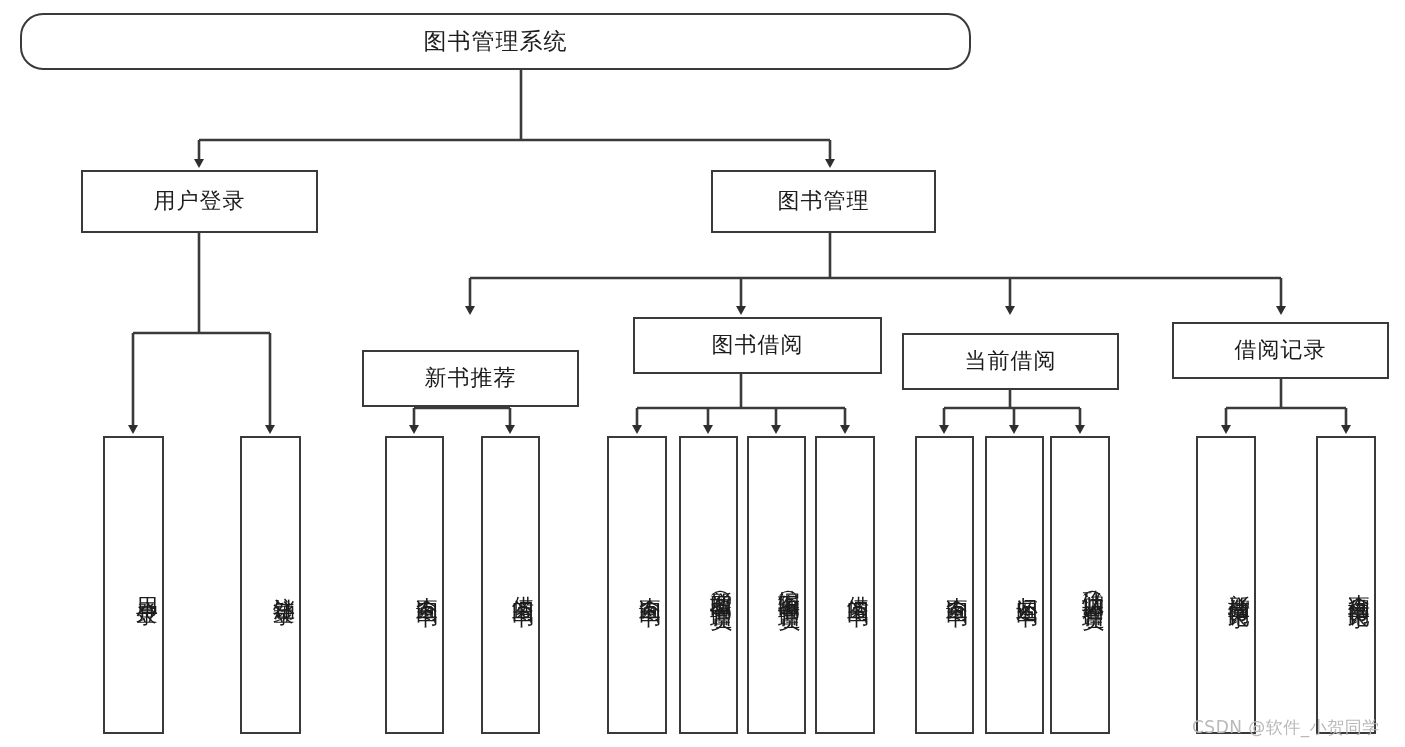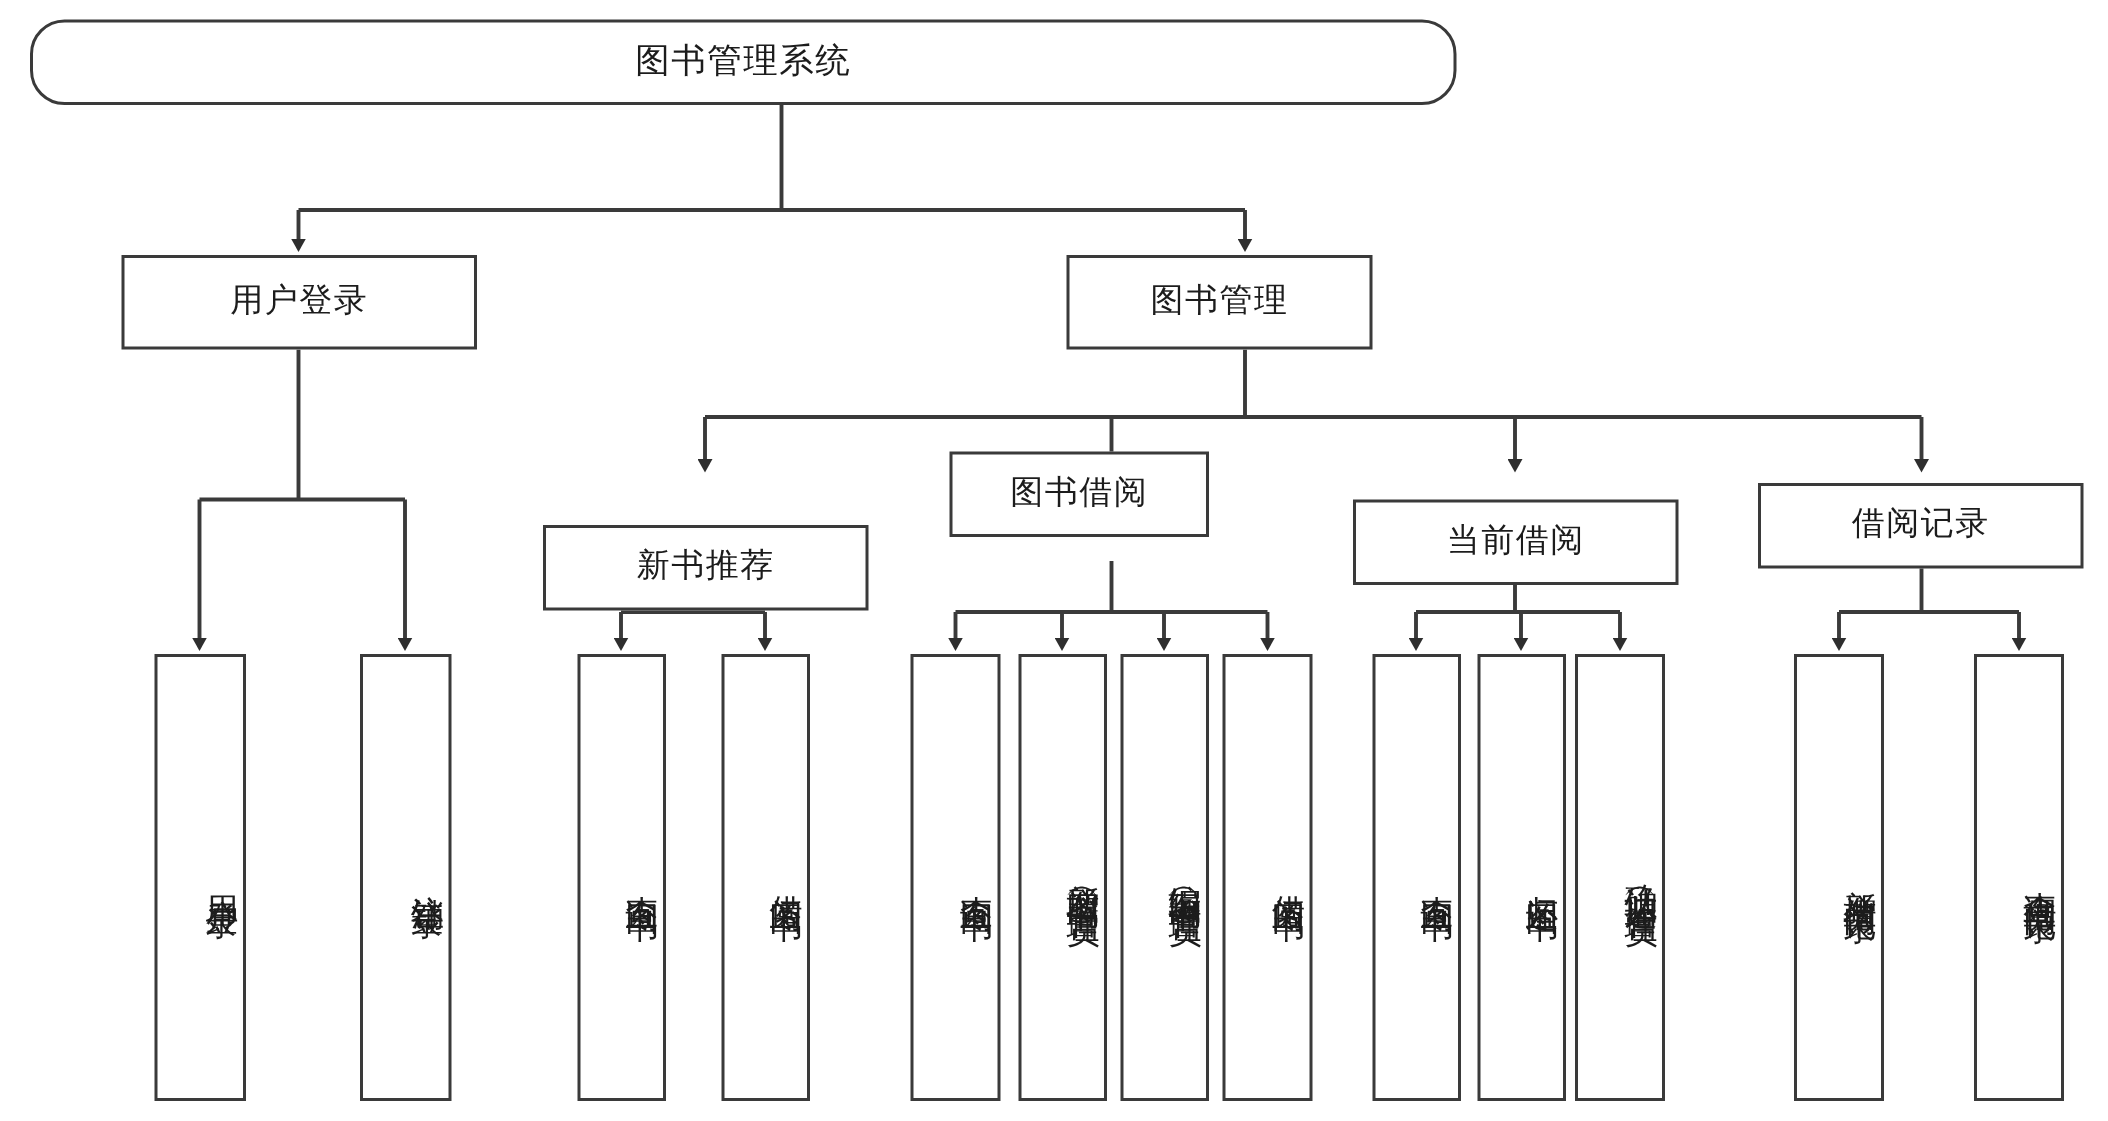--- a/index.html
+++ b/index.html
@@ -119,28 +119,28 @@
     </g>
   </svg>
 
   <div class="node horiz root" style="left:20px;top:13px;width:951px;height:57px;border-radius:23px;">
     <span>图书管理系统</span>
   </div>
 
   <div class="node horiz" style="left:81px;top:170px;width:237px;height:63px;">
     <span>用户登录</span>
   </div>
-  <div class="node horiz" style="left:711px;top:170px;width:204px;height:63px;justify-content:center;">
+  <div class="node horiz" style="left:711px;top:170px;width:225px;height:63px;justify-content:center;">
     <span>图书管理</span>
   </div>
 
   <div class="node horiz" style="left:362px;top:317px;width:217px;height:57px;margin-top:33px;">
     <span>新书推荐</span>
   </div>
-  <div class="node horiz" style="left:633px;top:301px;width:173px;height:57px;">
+  <div class="node horiz" style="left:633px;top:317px;width:249px;height:57px;">
     <span>图书借阅</span>
   </div>
   <div class="node horiz" style="left:902px;top:317px;width:217px;height:57px;margin-top:16px;">
     <span>当前借阅</span>
   </div>
   <div class="node horiz" style="left:1172px;top:322px;width:217px;height:57px;">
     <span>借阅记录</span>
   </div>
 
   <div class="node vert" style="left:103px;top:436px;width:61px;height:298px;">
@@ -180,14 +180,15 @@
     <span>确认归还（管理员）</span>
   </div>
 
   <div class="node vert" style="left:1196px;top:436px;width:60px;height:298px;">
     <span>新增借阅记录</span>
   </div>
   <div class="node vert" style="left:1316px;top:436px;width:60px;height:298px;">
     <span>查询借阅记录</span>
   </div>
 
+  <div class="watermark" style="left:1192px;top:716px;">CSDN @软件_小贺同学</div>
 
 </div>
 
 </body></html>

